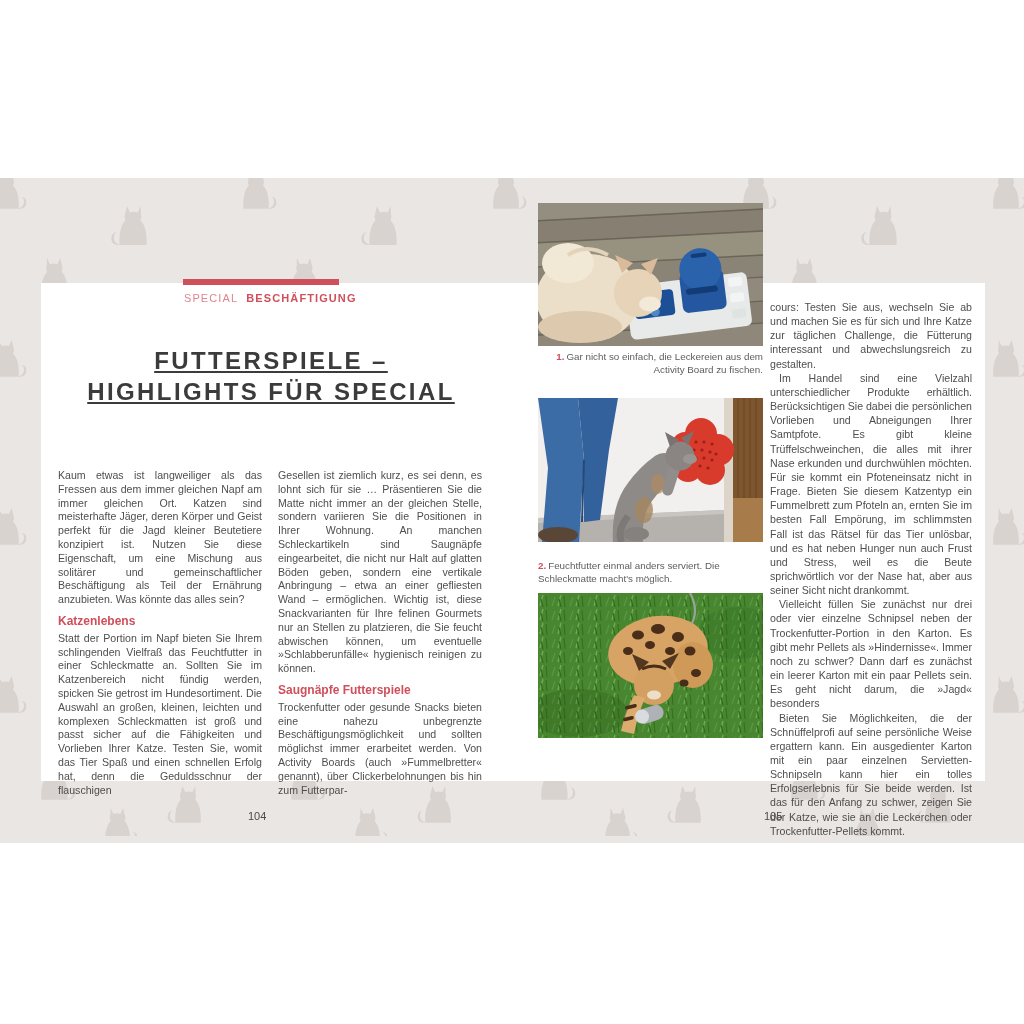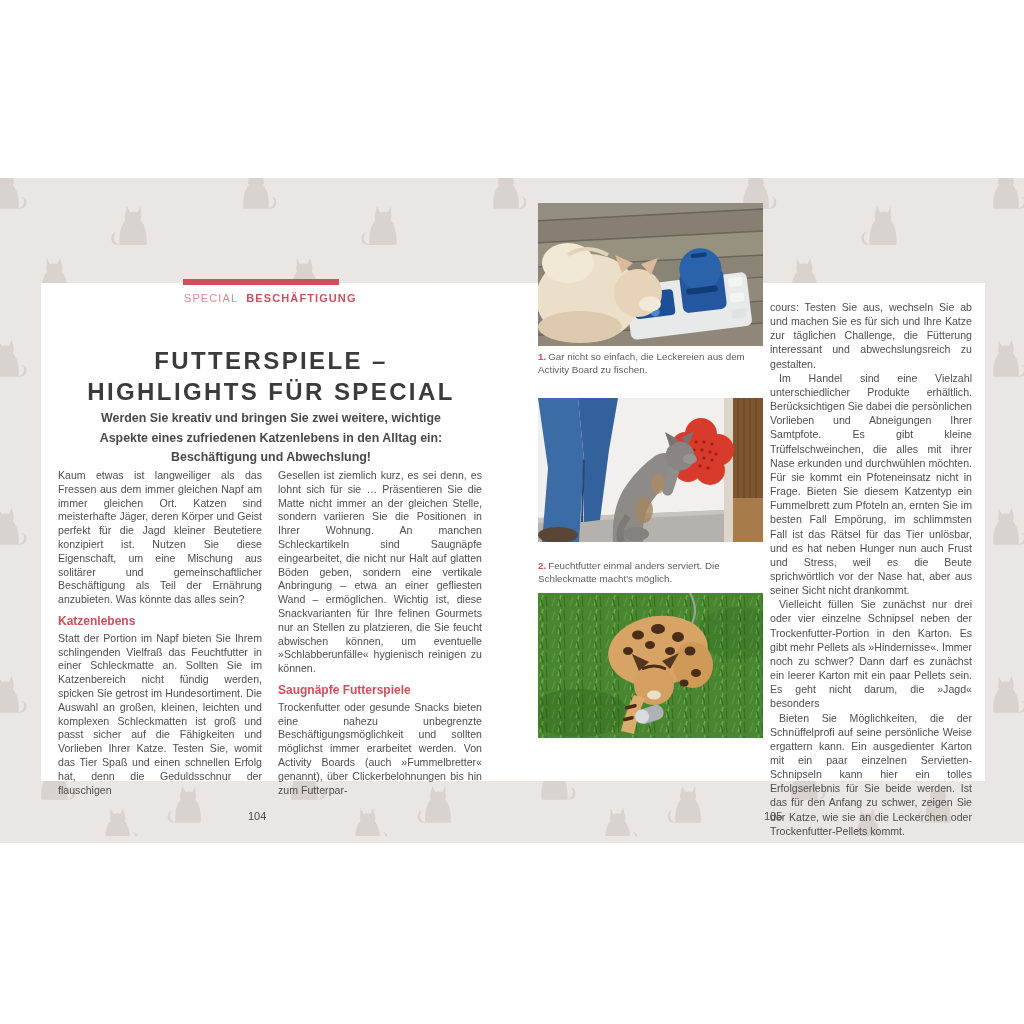--- a/index.html
+++ b/index.html
@@ -11,35 +11,35 @@
   .page{position:absolute;top:0;height:498px;}
   .page-left{left:0;width:460px;}
   .page-right{left:460px;width:484px;}
 
   .red-bar{position:absolute;left:142px;top:-4px;width:156px;height:6px;background:var(--accent,#cf4f5b);}
   .kicker{position:absolute;left:143px;top:9px;font-size:11px;letter-spacing:1.1px;font-weight:700;white-space:nowrap;}
   .kicker .k1{color:var(--accent2,#dd8691);font-weight:500;margin-right:4px;}
   .kicker .k2{color:var(--accent,#cf4f5b);}
   .title{position:absolute;left:10px;top:46px;width:440px;text-align:center;
          font-size:24px;line-height:31px;letter-spacing:2.4px;font-weight:700;color:#3b3b3b;}
-  .title span{display:block;}
+  .title span{display:block;text-decoration:underline;}
   .intro{position:absolute;left:40px;top:114px;width:380px;text-align:center;
          font-size:12.4px;line-height:19.5px;font-weight:600;color:#494949;}
   .cols{position:absolute;left:17px;top:186px;width:424px;display:flex;gap:16px;}
   .col{width:204px;text-align:justify;font-size:10.6px;line-height:13.8px;color:#4e4e4e;}
   .col p{margin:0;}
   .subhead{margin:8px 0 3px;font-size:12px;font-weight:700;color:var(--accent,#cf4f5b);}
 
   .photo{position:absolute;left:37px;width:225px;overflow:hidden;background:#ccc;}
   .photo svg{display:block;width:100%;height:100%;}
   .photo-1{top:-80px;height:143px;}
   .photo-2{top:115px;height:144px;}
   .photo-3{top:310px;height:145px;}
   .caption{position:absolute;left:37px;width:225px;font-size:9.8px;line-height:13px;color:#5d5d5d;}
-  .cap-1{top:67px;} .cap-2{top:276px;} .cap-3{top:459px;}
+  .cap-1{top:67px;text-align:right;} .cap-2{top:276px;} .cap-3{top:459px;}
   .cap-num{color:var(--accent,#cf4f5b);font-weight:700;margin-right:2px;}
 
   .rcol{position:absolute;left:269px;top:17px;width:202px;text-align:justify;
         font-size:10.6px;line-height:14.15px;color:#4e4e4e;}
   .rcol p{margin:0;}
   .rcol p.ind{text-indent:9px;}
 
   .pageno{position:absolute;font-size:11px;color:#4b4b4b;}
   .pageno-left{left:248px;top:810px;}
   .pageno-right{left:764px;top:810px;}
@@ -76,21 +76,20 @@
     <section class="page page-left">
       <div class="red-bar"></div>
       <div class="kicker">
         <span class="k1">SPECIAL</span>
         <span class="k2">BESCHÄFTIGUNG</span>
       </div>
       <h1 class="title">
         <span>FUTTERSPIELE –</span>
         <span>HIGHLIGHTS FÜR SPECIAL</span>
       </h1>
-      <p class="intro">Werden Sie kreativ und bringen Sie zwei weitere, wichtige Aspekte eines zufriedenen Katzenlebens in den Alltag ein: Beschäftigung und Abwechslung!</p>
       <div class="cols">
         <div class="col">
           <p>Kaum etwas ist langweiliger als das Fressen aus dem immer gleichen Napf am immer gleichen Ort. Katzen sind meisterhafte Jäger, deren Körper und Geist perfekt für die Jagd kleiner Beutetiere konzipiert ist. Nutzen Sie diese Eigenschaft, um eine Mischung aus solitärer und gemeinschaftlicher Beschäftigung als Teil der Ernährung anzubieten. Was könnte das alles sein?</p>
           <h3 class="subhead">Katzenlebens</h3>
           <p>Statt der Portion im Napf bieten Sie Ihrem schlingenden Vielfraß das Feuchtfutter in einer Schleckmatte an. Sollten Sie im Katzenbereich nicht fündig werden, spicken Sie getrost im Hundesortiment. Die Auswahl an großen, kleinen, leichten und komplexen Schleckmatten ist groß und passt sicher auf die Fähigkeiten und Vorlieben Ihrer Katze. Testen Sie, womit das Tier Spaß und einen schnellen Erfolg hat, denn die Geduldsschnur der flauschigen</p>
         </div>
         <div class="col">
           <p>Gesellen ist ziemlich kurz, es sei denn, es lohnt sich für sie … Präsentieren Sie die Matte nicht immer an der gleichen Stelle, sondern variieren Sie die Positionen in Ihrer Wohnung. An manchen Schleckartikeln sind Saugnäpfe eingearbeitet, die nicht nur Halt auf glatten Böden geben, sondern eine vertikale Anbringung – etwa an einer gefliesten Wand – ermöglichen. Wichtig ist, diese Snackvarianten für Ihre felinen Gourmets nur an Stellen zu platzieren, die Sie feucht abwischen können, um eventuelle »Schlabberunfälle« hygienisch reinigen zu können.</p>
           <h3 class="subhead">Saugnäpfe Futterspiele</h3>
           <p>Trockenfutter oder gesunde Snacks bieten eine nahezu unbegrenzte Beschäftigungsmöglichkeit und sollten möglichst immer erarbeitet werden. Von Activity Boards (auch »Fummelbretter« genannt), über Clickerbelohnungen bis hin zum Futterpar-</p>

